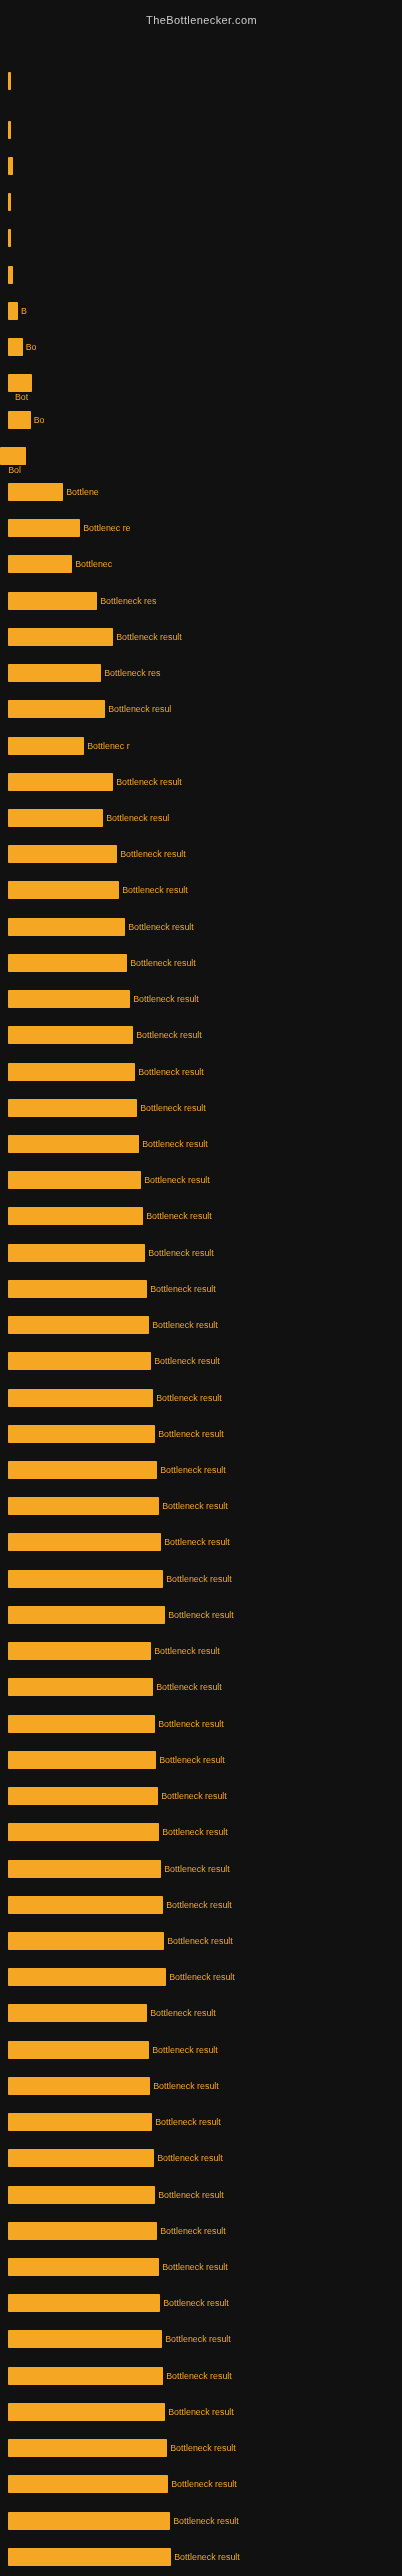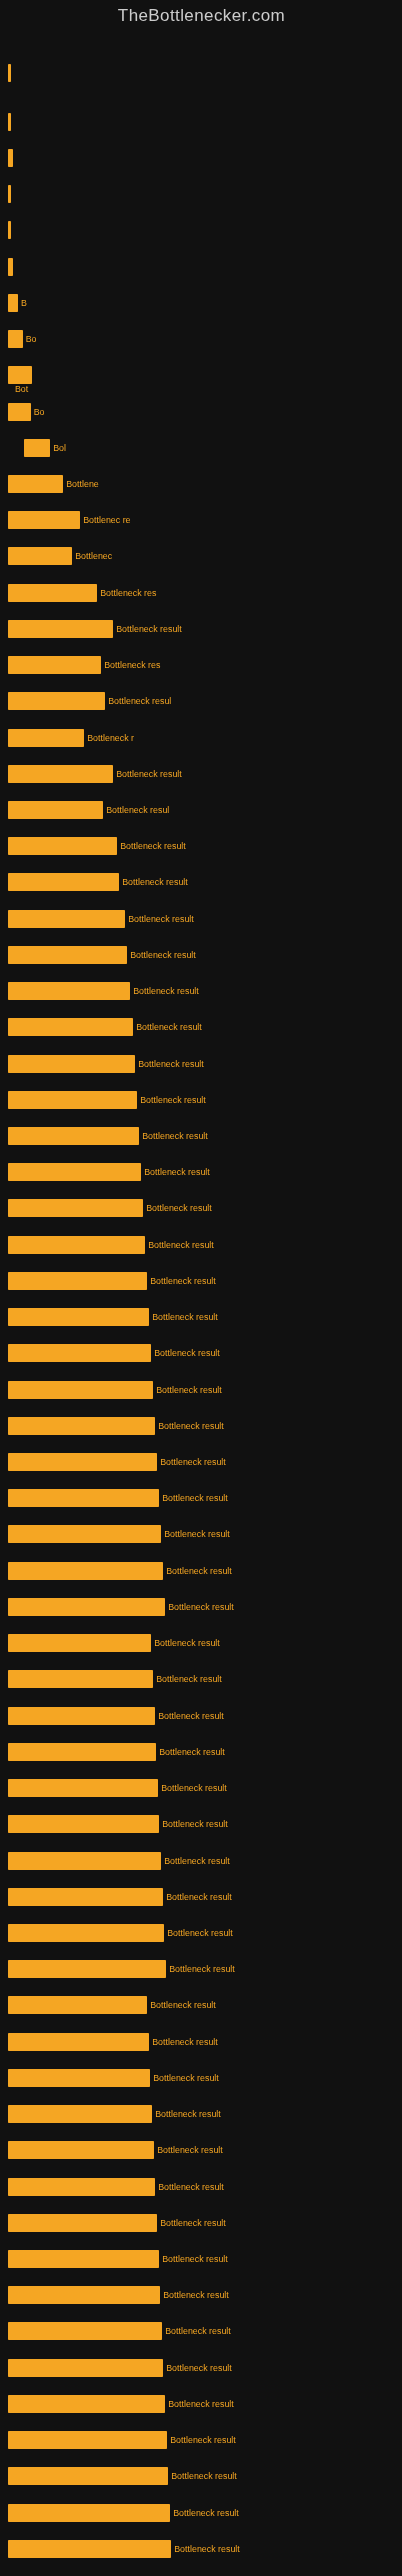--- a/index.html
+++ b/index.html
@@ -6,24 +6,25 @@
     body {
       background-color: #111;
       width: 403px;
       min-height: 2576px;
       font-family: Arial, sans-serif;
       position: relative;
       overflow-x: hidden;
     }
     #site-title {
       color: #ccc;
-      font-size: 17px;
+      font-size: 11px;
       text-align: center;
       padding: 6.4px 0 3.2px 0;
       letter-spacing: 0.4px;
+      margin-top: 8px;
     }
     .chart-area {
       position: relative;
       width: 403px;
       height: 2576px;
     }
     .bar-container {
       position: absolute;
       left: 0;
       display: flex;
@@ -80,21 +81,21 @@
       <span class="bar-label">Bo</span>
     </div>
     <div class="bar-container" style="top: 366px; left: 8px; flex-direction: column;">
       <div class="bar" style="width: 24px;"></div>
       <span class="bar-label">Bot</span>
     </div>
     <div class="bar-container" style="top: 403px; left: 8px;">
       <div class="bar" style="width: 22.5px;"></div>
       <span class="bar-label">Bo</span>
     </div>
-    <div class="bar-container" style="top: 439px; left: 24px;">
+    <div class="bar-container" style="top: 439px; left: 0; flex-direction: column;">
       <div class="bar" style="width: 26px;"></div>
       <span class="bar-label">Bol</span>
     </div>
     <div class="bar-container" style="top: 475px; left: 8px;">
       <div class="bar" style="width: 55px;"></div>
       <span class="bar-label">Bottlene</span>
     </div>
     <div class="bar-container" style="top: 511px; left: 8px;">
       <div class="bar" style="width: 72px;"></div>
       <span class="bar-label">Bottlenec re</span>
@@ -114,21 +115,21 @@
     <div class="bar-container" style="top: 656px; left: 8px;">
       <div class="bar" style="width: 93px;"></div>
       <span class="bar-label">Bottleneck res</span>
     </div>
     <div class="bar-container" style="top: 692px; left: 8px;">
       <div class="bar" style="width: 97px;"></div>
       <span class="bar-label">Bottleneck resul</span>
     </div>
     <div class="bar-container" style="top: 729px; left: 8px;">
       <div class="bar" style="width: 76px;"></div>
-      <span class="bar-label">Bottleneck r</span>
+      <span class="bar-label">Bottlenec r</span>
     </div>
     <div class="bar-container" style="top: 765px; left: 8px;">
       <div class="bar" style="width: 105px;"></div>
       <span class="bar-label">Bottleneck result</span>
     </div>
     <div class="bar-container" style="top: 801px; left: 8px;">
       <div class="bar" style="width: 95px;"></div>
       <span class="bar-label">Bottleneck resul</span>
     </div>
     <div class="bar-container" style="top: 837px; left: 8px;">

